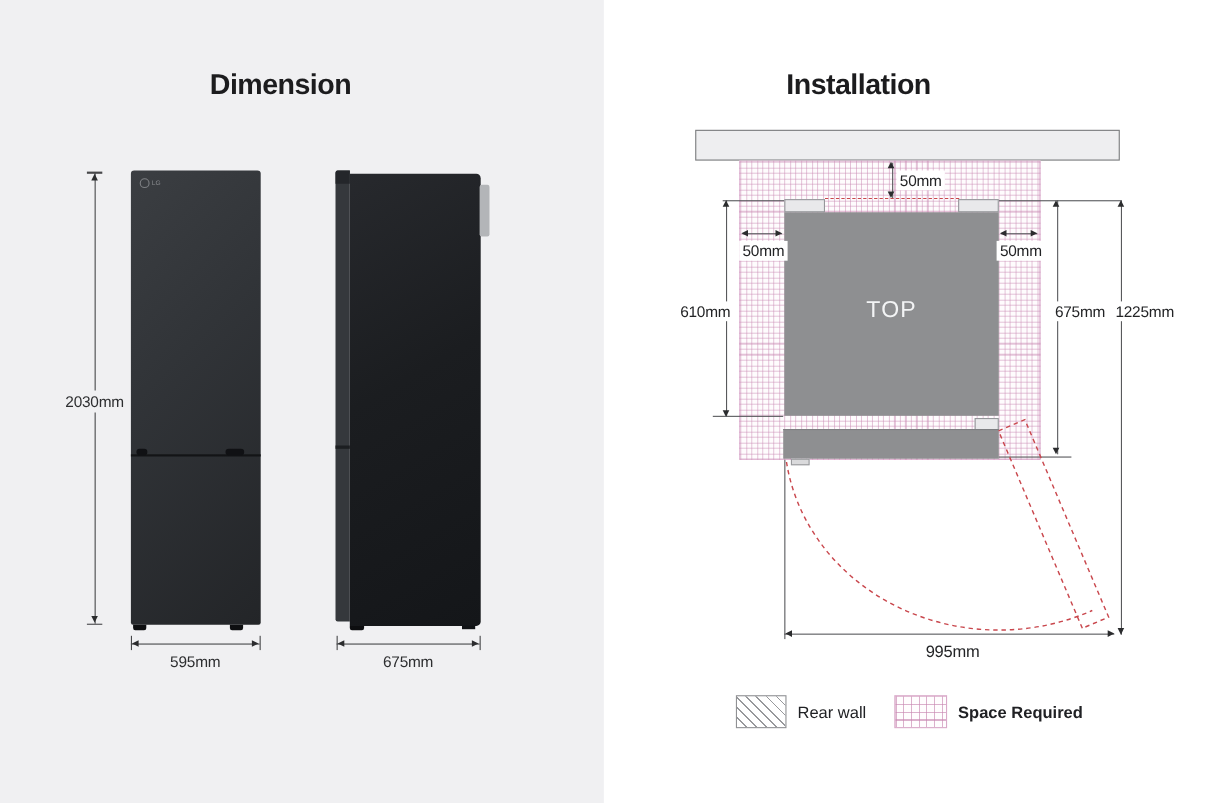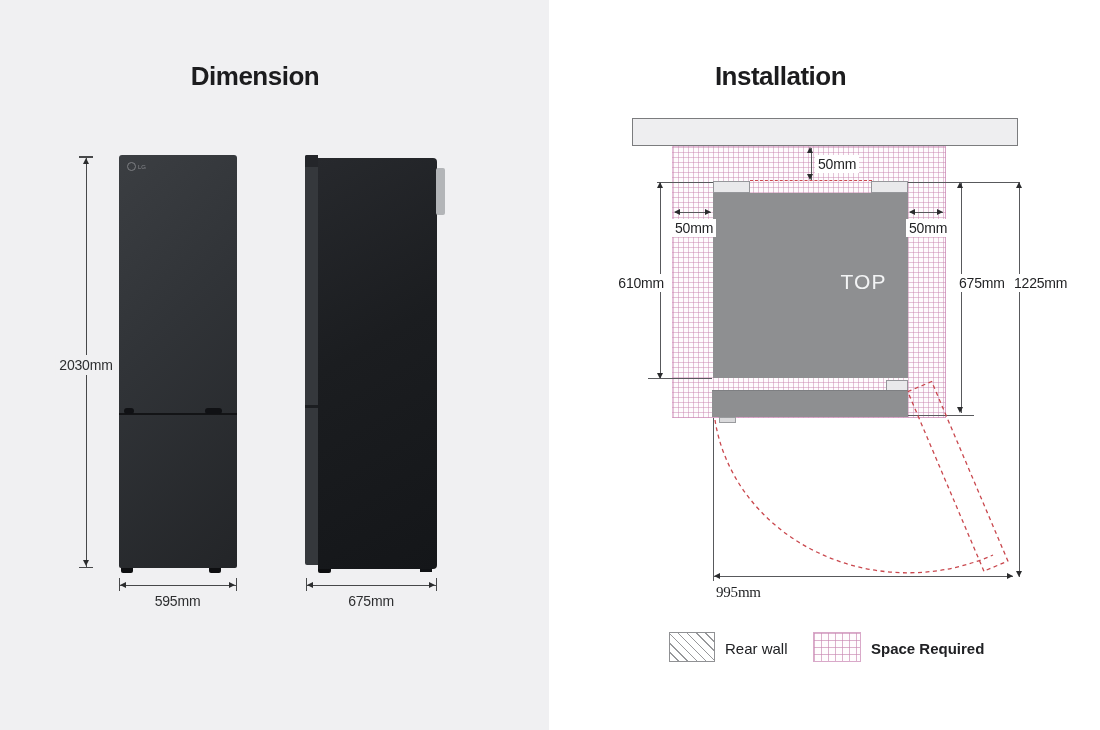--- a/index.html
+++ b/index.html
@@ -55,21 +55,21 @@
     background-image:
       repeating-linear-gradient(to right, rgba(201,136,178,.5) 0 1px, transparent 1px 5px),
       repeating-linear-gradient(to bottom, rgba(201,136,178,.5) 0 1px, transparent 1px 5px);
   }
   .space-grid{
     position:absolute;left:672px;top:146px;width:274px;height:272px;
     border:1px solid rgba(205,140,185,.55);box-sizing:border-box;
   }
   .top-body{position:absolute;left:713px;top:193px;width:195px;height:185px;background:#8e8f91;}
   .top-label{
-    position:absolute;left:754px;top:270px;width:219px;text-align:center;
+    position:absolute;left:713px;top:270px;width:195px;text-align:center;
     font-size:21px;color:#f3f4f5;letter-spacing:1px;
   }
   .hinge{position:absolute;top:181px;height:12px;background:#e9e9eb;border:1px solid #95969a;box-sizing:border-box;}
   .door-bar{position:absolute;left:712px;top:390px;width:196px;height:27px;background:#8e8f91;border-top:1px solid #7e7f82;box-sizing:border-box;}
   .pivot-notch{position:absolute;left:886px;top:380px;width:22px;height:11px;background:#e9e9eb;border:1px solid #95969a;box-sizing:border-box;}
   .door-handle-tab{position:absolute;left:719px;top:417px;width:17px;height:6px;background:#dadadc;border:1px solid #9a9b9e;box-sizing:border-box;}
   .red-dash{position:absolute;left:750px;top:180px;width:122px;height:0;border-top:1.5px dashed #c9474d;}
   .r-label{
     position:absolute;font-size:14px;color:#232426;background:#fff;
     padding:1px 3px;white-space:nowrap;letter-spacing:-0.2px;
@@ -217,21 +217,21 @@
   <svg class="abs" style="left:0;top:0;width:1100px;height:730px;pointer-events:none;" viewBox="0 0 1100 730">
     <path d="M 715 420 A 195 178 0 0 0 993 555" fill="none" stroke="#c9474d" stroke-width="1.3" stroke-dasharray="4 3.5"></path>
     <rect x="712.5" y="390.5" width="195" height="26" fill="none" stroke="#c9474d" stroke-width="1.3" stroke-dasharray="4 3.5" transform="rotate(-113 908 391)"></rect>
   </svg>
 
   <div>
     <div class="line-r" style="left:712.5px;top:418px;width:1px;height:163px;"></div>
     <div class="line-r" style="left:713px;top:575.5px;width:300px;height:1px;"></div>
     <div class="tl" style="left:714px;top:572.5px;"></div>
     <div class="tr" style="left:1007px;top:572.5px;"></div>
-    <div class="r-label" style="left:713px;top:583px;width:300px;text-align:left;background:transparent;font-size:15px;font-family:Liberation Serif, serif;">995mm</div>
+    <div class="r-label" style="left:713px;top:583px;width:300px;text-align:center;background:transparent;font-size:15px;">995mm</div>
   </div>
 
   <div>
     <div class="legend-hatch"></div>
     <div class="legend-label" style="left:725px;top:640px;">Rear wall</div>
     <div class="legend-grid"></div>
     <div class="legend-label" style="left:871px;top:640px;font-weight:bold;">Space Required</div>
   </div>
 
 </div>

